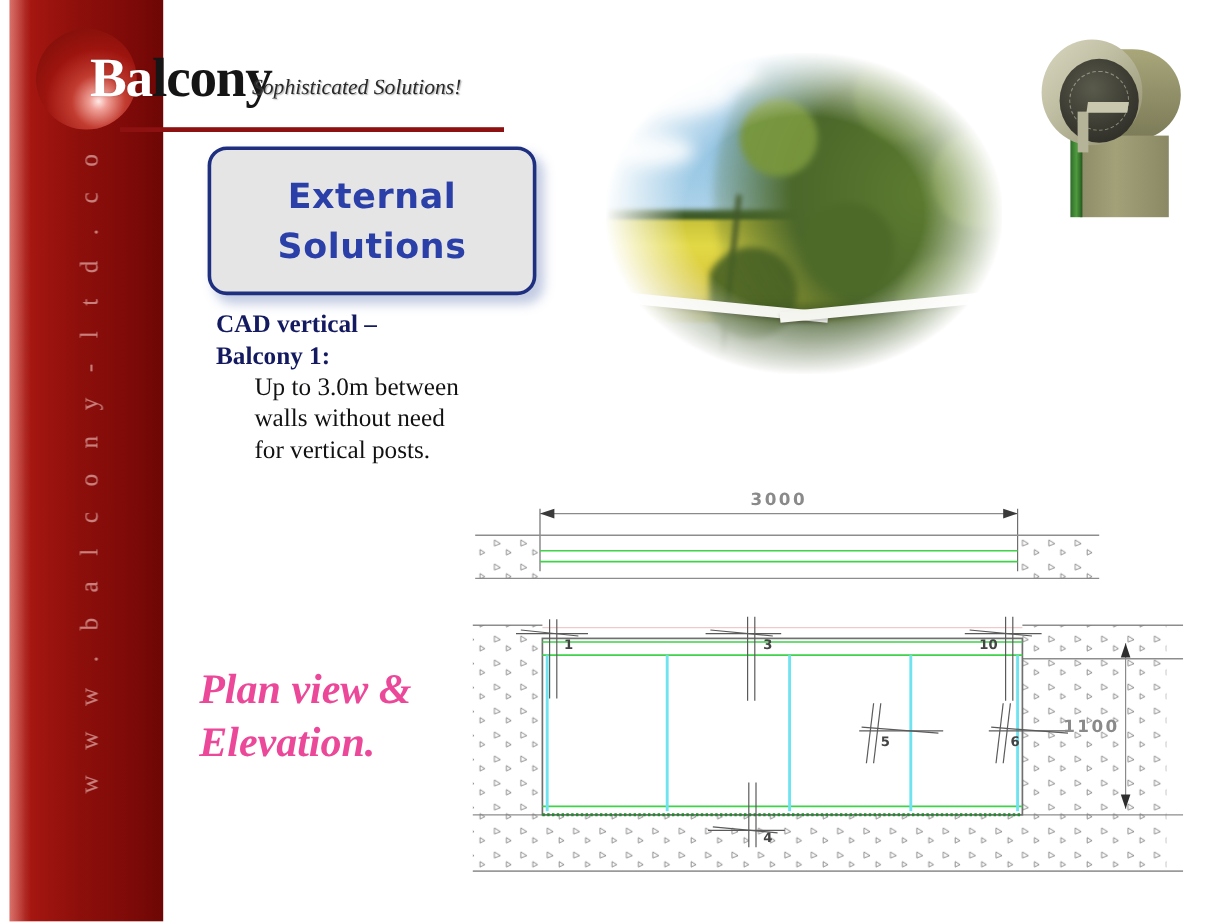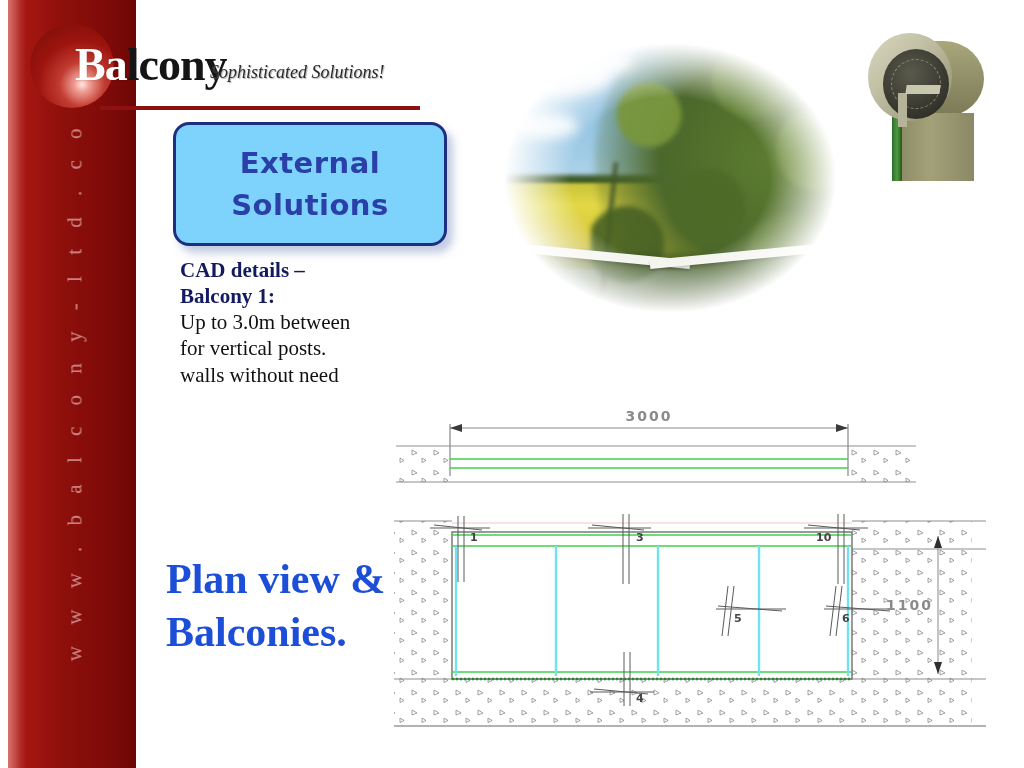--- a/index.html
+++ b/index.html
@@ -47,43 +47,44 @@
     font-size:18px;color:#2a2a2a;
     text-shadow:1px 1px 1px rgba(130,130,130,.6);
   }
   .logo-rule{
     position:absolute;left:82px;top:86px;width:320px;height:4px;background:#8d1111;
   }
 
   
   .titlebox{
     position:absolute;left:173px;top:122px;width:268px;height:118px;
-    background:#7dd3fc;border:3px solid #1f2f80;border-radius:16px;
+    background:#e5e5e5;border:3px solid #1f2f80;border-radius:16px;
     box-shadow:6px 7px 9px rgba(120,140,190,.45);
     display:flex;flex-direction:column;align-items:center;justify-content:center;
     font-family:"DejaVu Sans",sans-serif;
   }
   .titlebox span{
     display:block;font-size:29px;font-weight:700;color:#2b3fa8;line-height:1.45;
     letter-spacing:.5px;
   }
 
   
   .cad-block{position:absolute;left:180px;top:258px;width:250px;}
   .cad-head{
     font-family:"Liberation Serif",serif;font-weight:700;font-size:21px;
     color:#131a60;line-height:1.22;
   }
   .cad-body{
-    font-family:"Liberation Serif",serif;font-size:21px;color:#111111;line-height:1.25;
+    font-family:"Liberation Serif",serif;font-size:21px;color:#111111;line-height:1.25;margin-left:32px;
   }
   .planview{
     position:absolute;left:166px;top:553px;width:240px;
-    font-family:"Liberation Serif",serif;font-weight:700;font-size:42px;color:#1d4ed8;
+    font-family:"Liberation Serif",serif;font-weight:700;font-size:35px;color:#ec4899;
     line-height:1.25;
+    font-style:italic;
   }
 
   
   .photo{
     position:absolute;left:505px;top:44px;width:330px;height:268px;overflow:hidden;
     -webkit-mask-image:radial-gradient(ellipse 52% 52% at 50% 50%,#000 58%,rgba(0,0,0,0) 97%);
             mask-image:radial-gradient(ellipse 52% 52% at 50% 50%,#000 58%,rgba(0,0,0,0) 97%);
   }
   .ph-sky{position:absolute;inset:0;background:linear-gradient(to bottom,#7fb6dd 0%,#9fcbe6 40%,#cfe3ef 70%,#e7eddf 100%);}
   .ph-cloud{position:absolute;background:rgba(255,255,255,.85);border-radius:50%;filter:blur(6px);}
@@ -178,30 +179,30 @@
     <div class="logo-tag">Sophisticated Solutions!</div>
     <div class="logo-rule"></div>
   </div>
 
   <div class="titlebox">
     <span>External</span>
     <span>Solutions</span>
   </div>
 
   <div class="cad-block">
-    <div class="cad-head">CAD details –</div>
+    <div class="cad-head">CAD vertical –</div>
     <div class="cad-head">Balcony 1:</div>
     <div class="cad-body">Up to 3.0m between</div>
+    <div class="cad-body">walls without need</div>
     <div class="cad-body">for vertical posts.</div>
-    <div class="cad-body">walls without need</div>
   </div>
 
   <div class="planview">
     <div>Plan view  &amp;</div>
-    <div>Balconies.</div>
+    <div>Elevation.</div>
   </div>
 
   <div class="photo">
     <div class="ph-sky"></div>
     <div class="ph-cloud" style="left:4%;top:6%;width:28%;height:13%;"></div>
     <div class="ph-cloud" style="left:18%;top:2%;width:22%;height:10%;"></div>
     <div class="ph-cloud" style="left:2%;top:26%;width:20%;height:9%;"></div>
     <div class="ph-hedge"></div>
     <div class="ph-field"></div>
     <div class="ph-trunk"></div>

